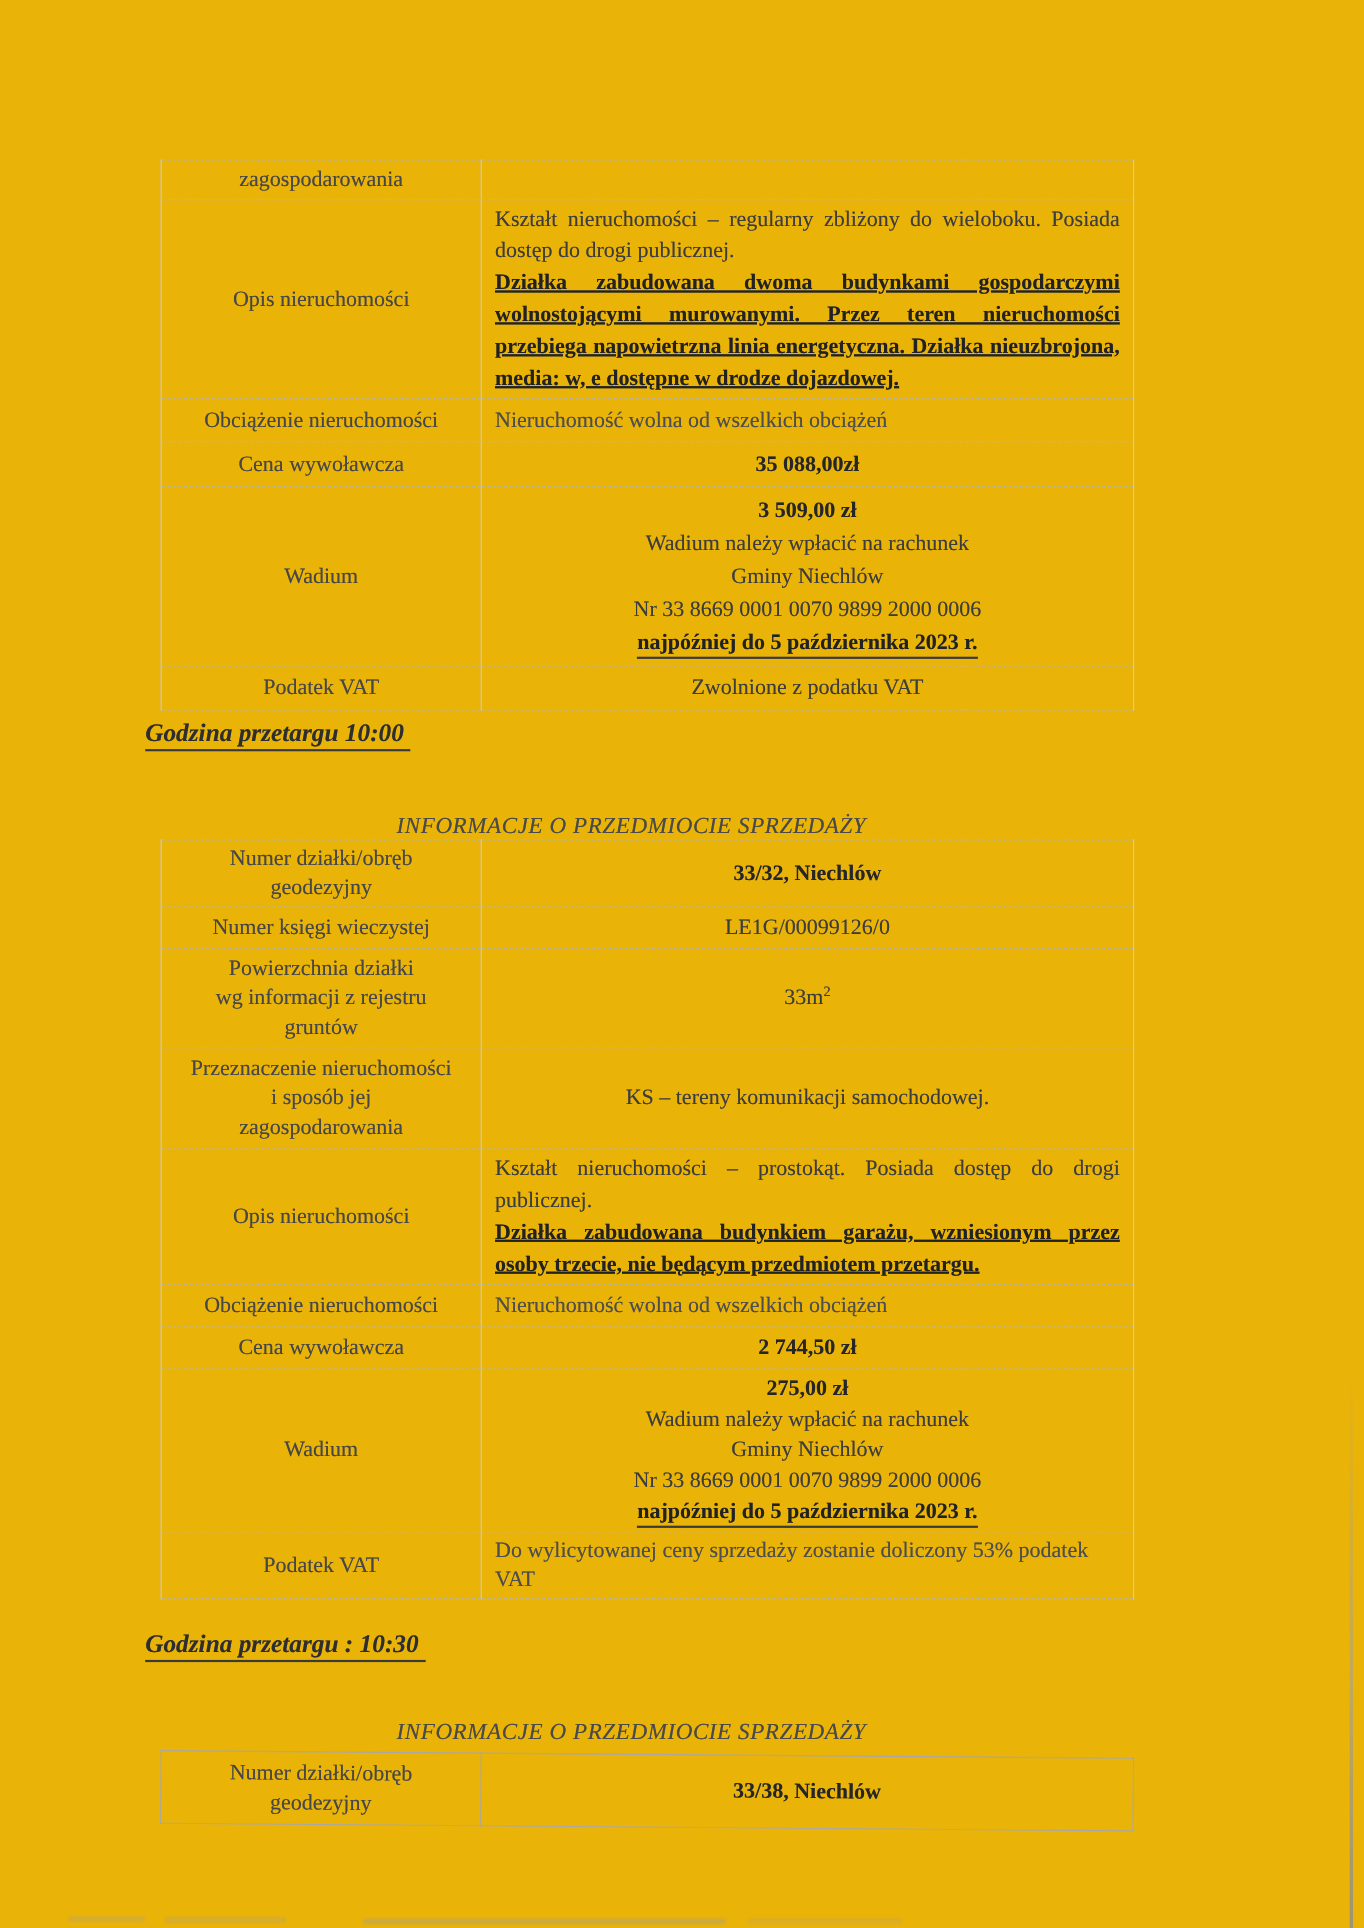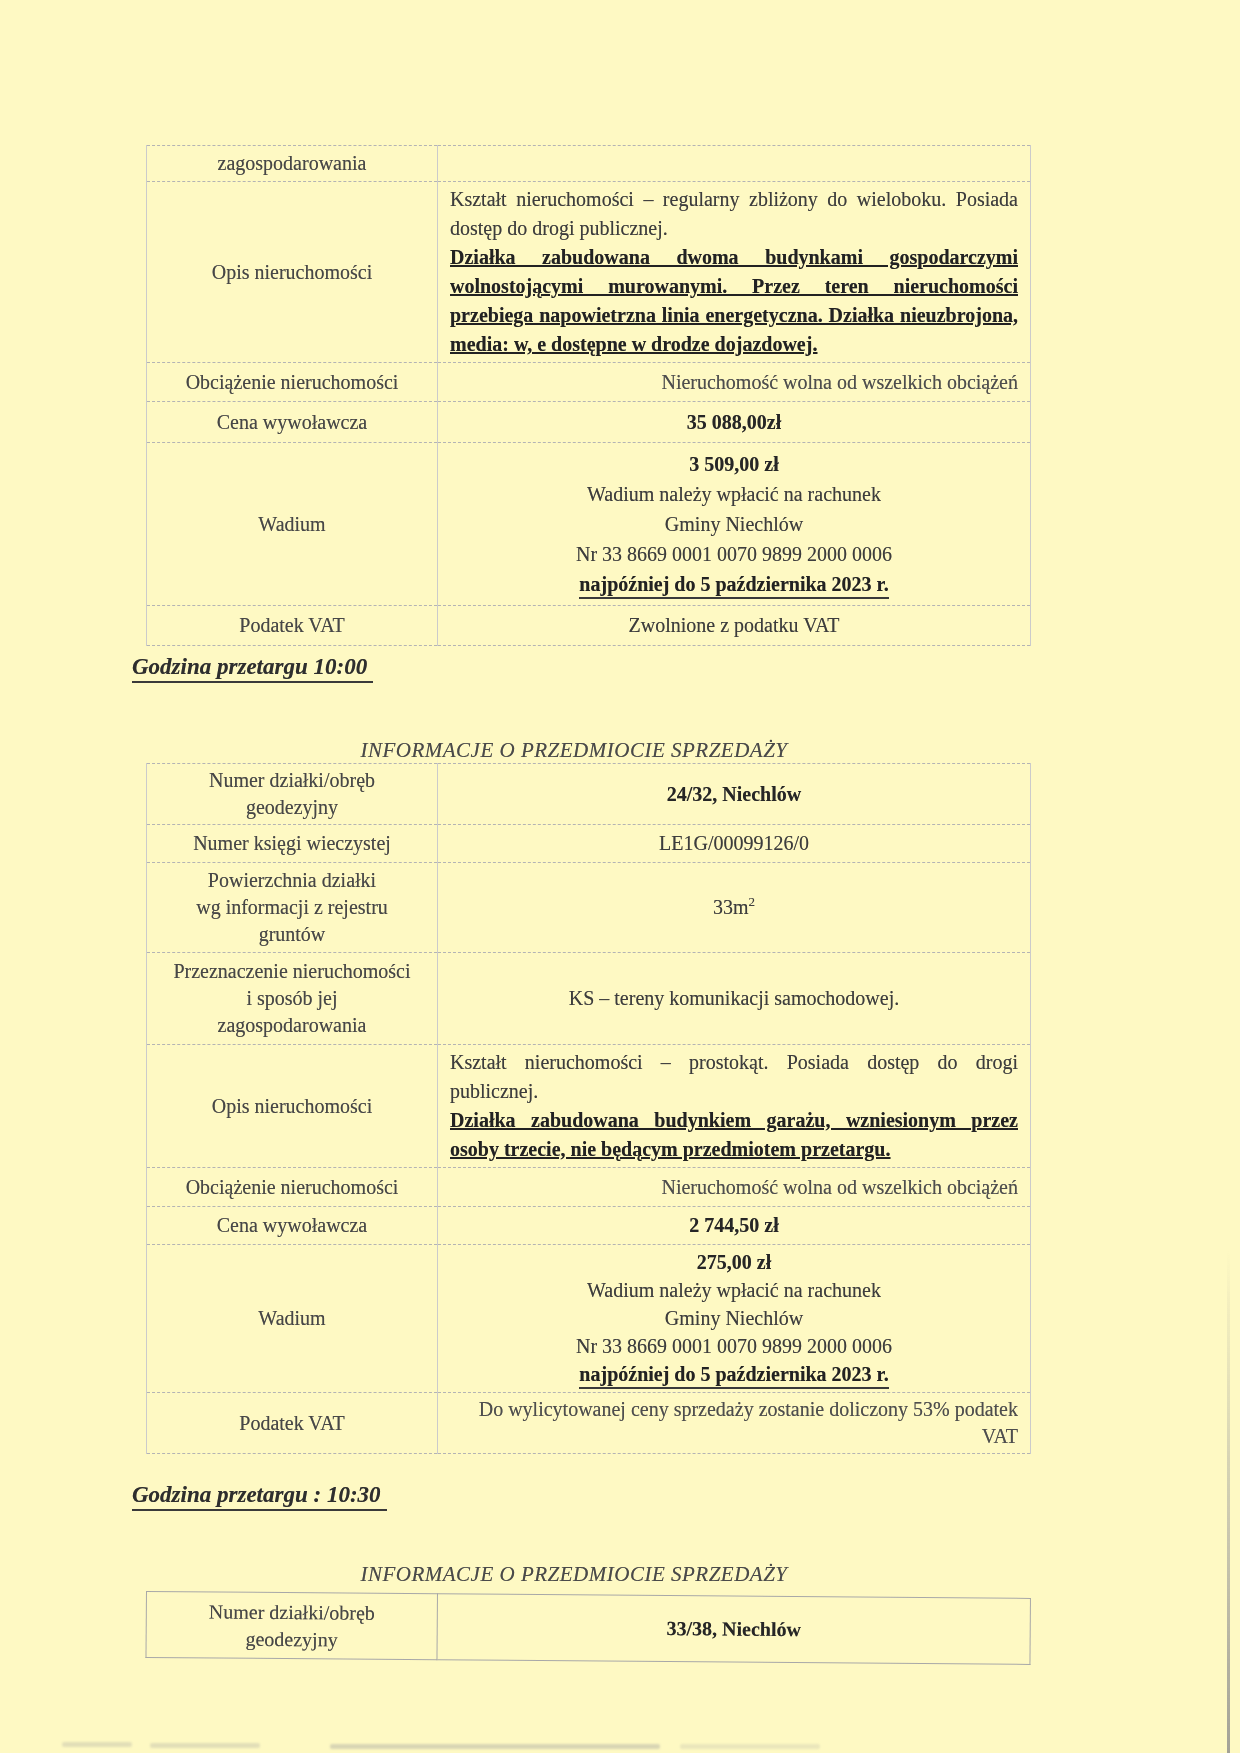--- a/index.html
+++ b/index.html
@@ -1,19 +1,19 @@
 <!DOCTYPE html>
 <html><head>
 <meta charset="utf-8">
 <style>
   html,body{margin:0;padding:0;background:#ffffff;}
   .page{
     position:relative;
     width:1240px;height:1753px;
-    background:#fef9c3;
+    background:#eab308;
     font-family:"Liberation Serif","DejaVu Serif",serif;
     color:#3d3d3d;
     overflow:hidden;
     text-shadow:0 0 0.5px rgba(70,70,70,.55);
   }
   .content{position:absolute;left:146px;top:0;width:884px;}
 
   table.tbl{border-collapse:collapse;table-layout:fixed;width:884px;}
   .tbl col.c1{width:291px;}
   .tbl col.c2{width:593px;}
@@ -25,21 +25,21 @@
     vertical-align:middle;
     padding:3px 12px;
     font-size:20px;
     line-height:27px;
   }
   table.t3 td{
     border:1px solid #a8a8a8;
   }
   .lbl{text-align:center;white-space:pre-line;color:#474747;}
   .val-c{text-align:center;}
-  .val-l{text-align:right;color:#4e4e4e;}
+  .val-l{text-align:left;color:#4e4e4e;}
   .b{font-weight:bold;color:#262626;}
   .just p{margin:0;text-align:justify;line-height:29px;}
   .just p.b{color:#222;text-decoration:underline;}
   .wad div{line-height:30px;text-align:center;}
   .wad2 div{line-height:28px;}
   .u-bold{
     font-weight:bold;color:#222;
     border-bottom:2px solid #3a3a3a;
     display:inline-block;line-height:26px;
   }
@@ -140,21 +140,21 @@
     <div class="sec-heading mt-h1">INFORMACJE O PRZEDMIOCIE SPRZEDAŻY</div>
     <table class="tbl">
       <colgroup>
           <col class="c1">
           <col class="c2">
         </colgroup>
       <tbody>
           <tr style="height:61px;">
         <td class="lbl">Numer działki/obręb
 geodezyjny</td>
-        <td class="val-c b">24/32, Niechlów</td>
+        <td class="val-c b">33/32, Niechlów</td>
       </tr>
       <tr style="height:38px;">
         <td class="lbl">Numer księgi wieczystej</td>
         <td class="val-c">LE1G/00099126/0</td>
       </tr>
       <tr style="height:90px;">
         <td class="lbl">Powierzchnia działki
 wg informacji z rejestru
 gruntów</td>
         <td class="val-c"><span>33m</span><sup>2</sup></td>

